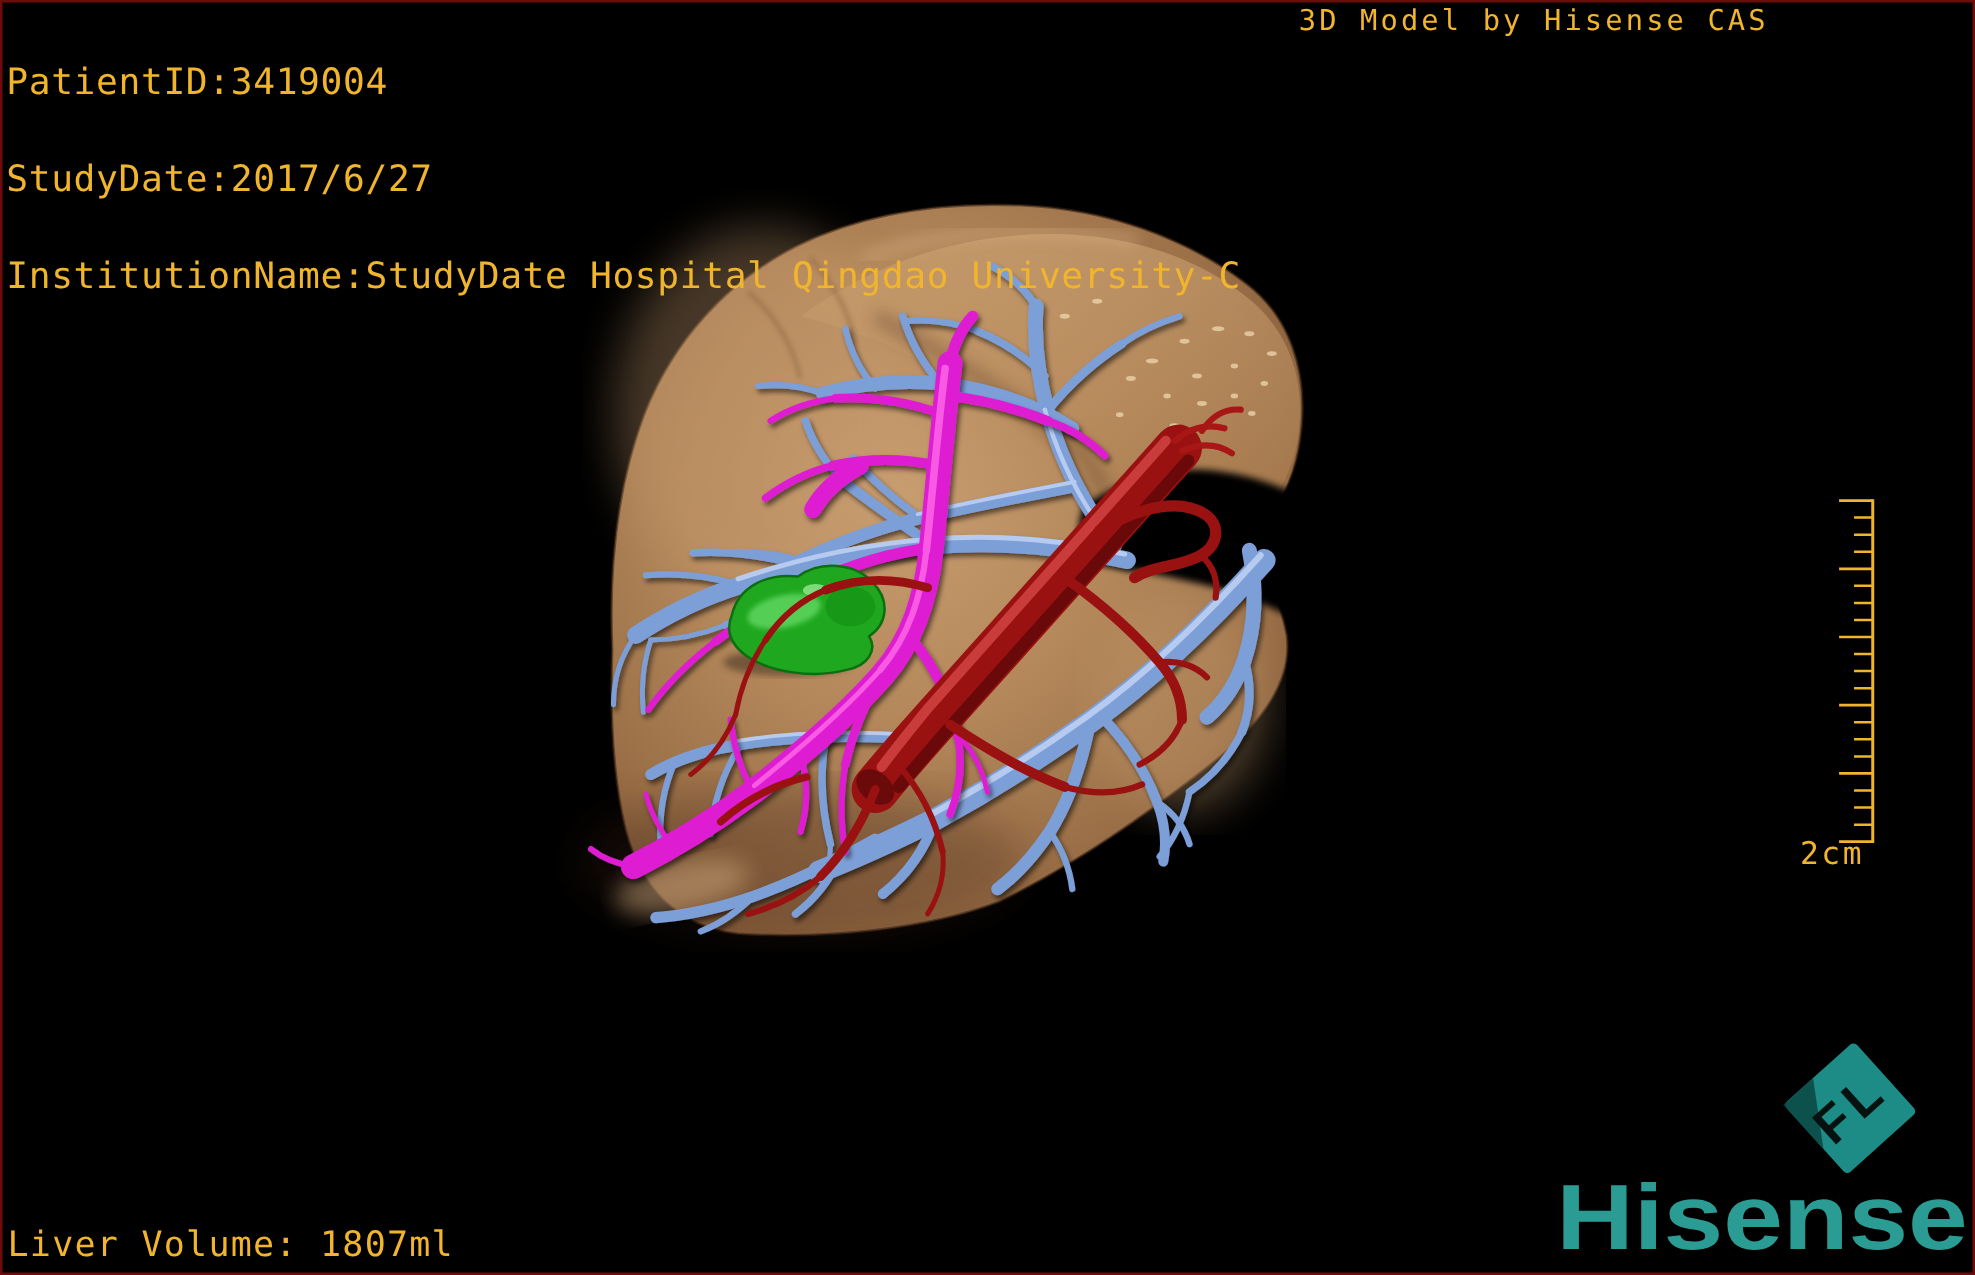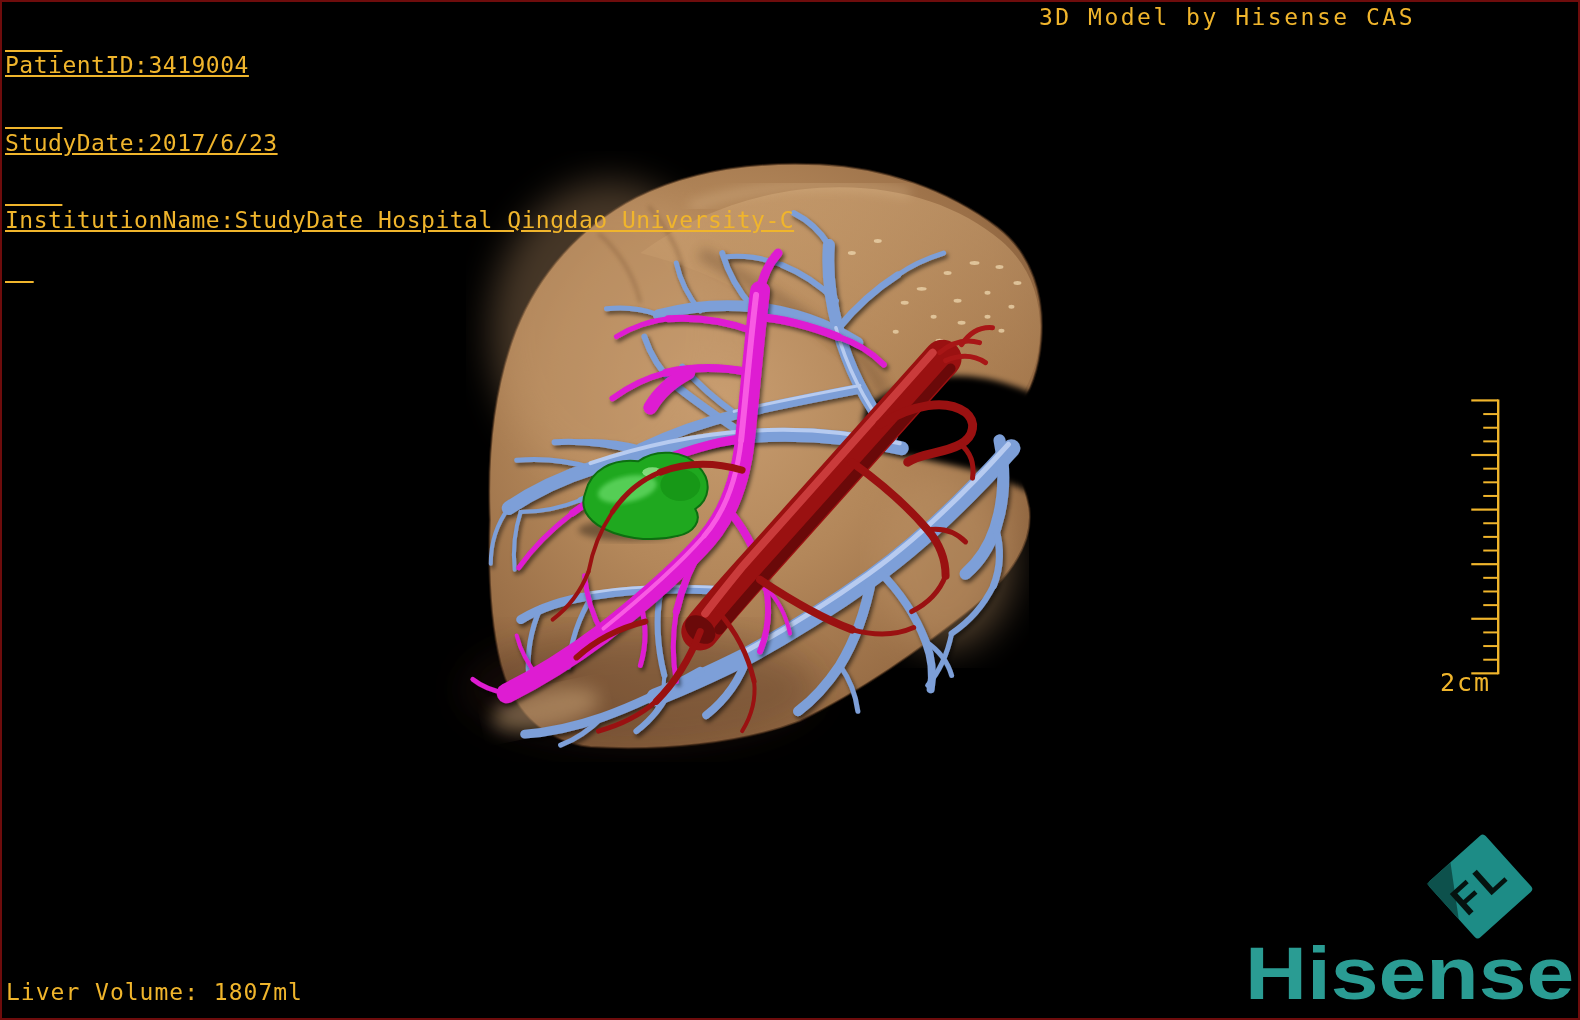--- a/index.html
+++ b/index.html
@@ -3,23 +3,23 @@
 <meta charset="utf-8">
 <style>
   html,body{margin:0;padding:0;background:#000;}
   .stage{
     position:relative;width:1580px;height:1020px;background:#000;
     border:2px solid #6e0c0c;box-sizing:border-box;overflow:hidden;
     font-family:"DejaVu Sans Mono","Liberation Mono",monospace;
   }
   .scene{position:absolute;left:0;top:0;width:1576px;height:1016px;display:block;}
   .ov{position:absolute;color:#f0b52c;white-space:pre;}
-  .info{left:3px;top:0;font-size:23px;line-height:25.7px;letter-spacing:.5px;text-decoration:underline;}
+  .info{left:3px;top:0;font-size:29px;line-height:25.7px;letter-spacing:.5px;}
   .wm{left:1037px;top:2px;font-size:23px;letter-spacing:2.5px;}
-  .vol{left:4px;top:977px;font-size:23px;letter-spacing:1px;}
+  .vol{left:4px;top:977px;font-size:28px;letter-spacing:1px;}
   .scalelabel{left:1438px;top:666px;font-size:25px;letter-spacing:2px;}
   .wordmark{
     position:absolute;left:1243px;top:936px;color:#2a9c93;
     font-family:"Liberation Sans",sans-serif;font-weight:bold;font-size:74px;
     line-height:72px;letter-spacing:0px;transform:scaleX(1.16);transform-origin:0 50%;
   }
 </style>
 </head>
 <body>
 
@@ -274,21 +274,21 @@
 
     <g transform="translate(1482,888) rotate(-42)">
       <rect x="-38" y="-38" width="76" height="76" rx="4" fill="#1d8c86"></rect>
       <polygon points="-38,-38 -6,-38 -38,10" fill="#0b4642" opacity="0.85"></polygon>
       <text x="0" y="14" text-anchor="middle" fill="#05120f" font-family="Liberation Sans, sans-serif" font-weight="bold" font-size="42" letter-spacing="5">FL</text>
     </g>
   </svg>
 
   <div class="ov info">
     <div>PatientID:3419004</div>
-    <div>StudyDate:2017/6/23</div>
+    <div>StudyDate:2017/6/27</div>
     <div>InstitutionName:StudyDate Hospital Qingdao University-C</div>
   </div>
 
   <div class="ov wm">3D Model by Hisense CAS</div>
   <div class="ov vol">Liver Volume: 1807ml</div>
   <div class="ov scalelabel">2cm</div>
 
   <div class="wordmark">Hisense</div>
 </div>
 

